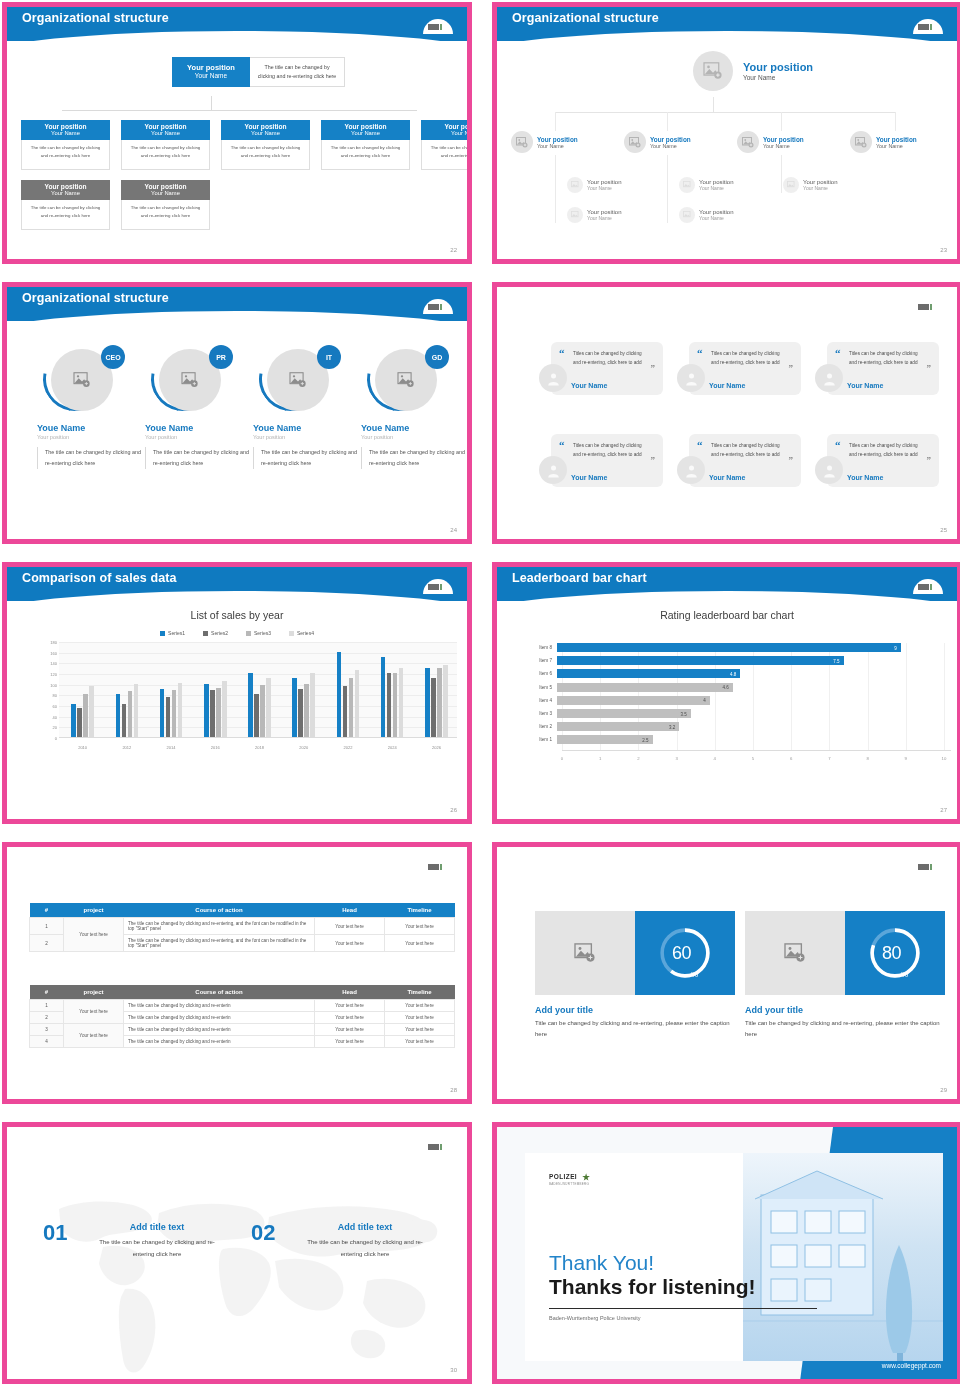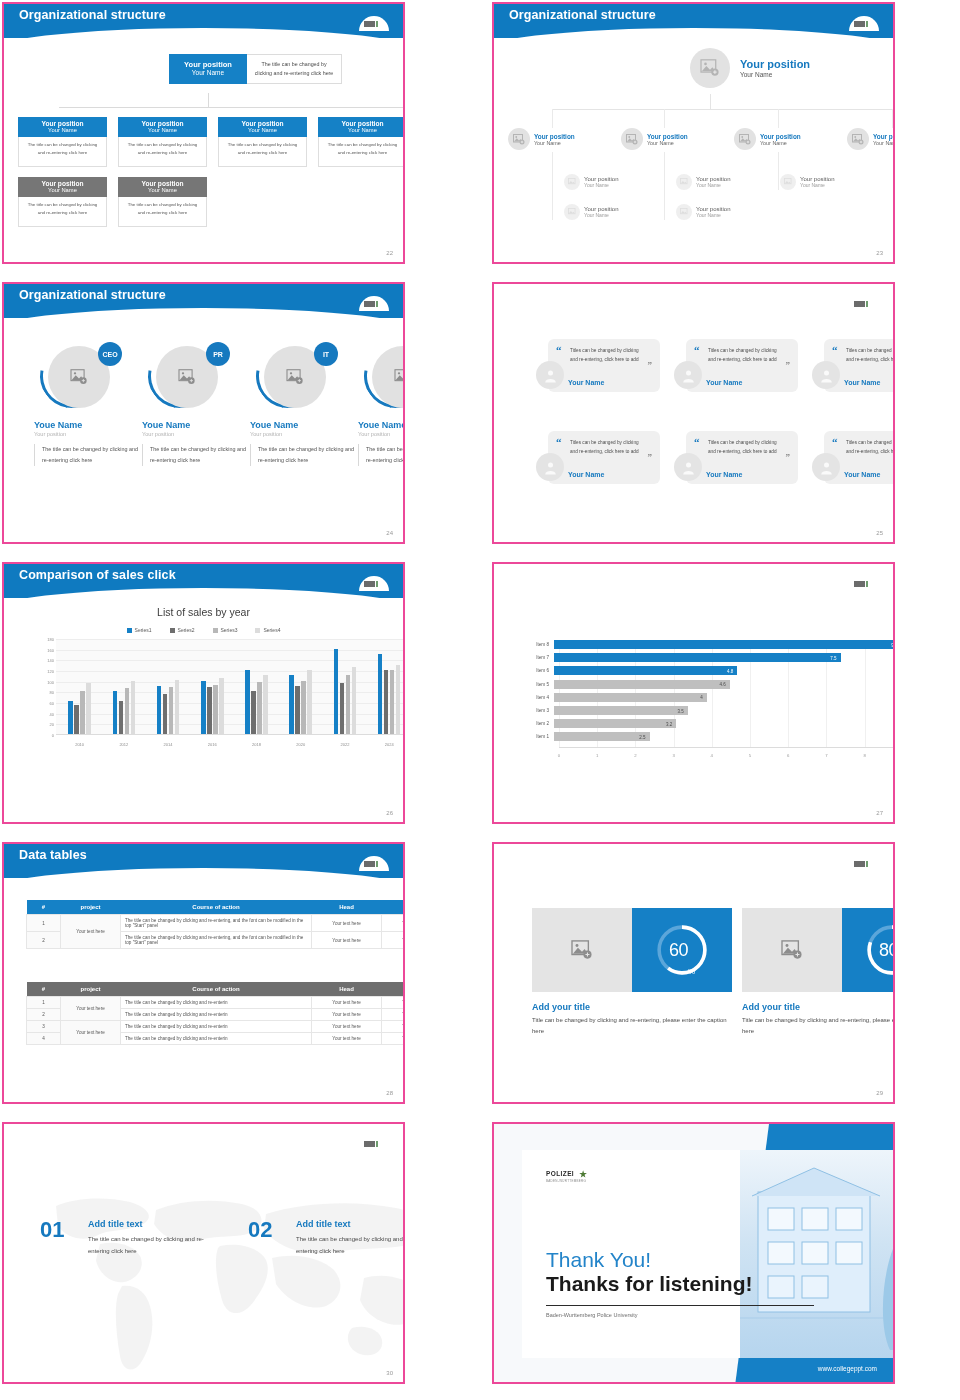--- a/index.html
+++ b/index.html
@@ -12,23 +12,23 @@
   .grid {
     display: grid;
     grid-template-columns: 470px 470px;
     grid-template-rows: repeat(5, 262px);
     column-gap: 20px;
     row-gap: 18px;
     padding: 2px 0 0 2px;
   }
   .slide {
     position: relative;
-    width: 403px; height: 262px;
+    width: 470px; height: 262px;
     background: #ffffff;
-    border: 2px solid #ec4899;
+    border: 5px solid #ec4899;
     overflow: hidden;
   }
   
   .hdr {
     position: absolute; left: 0; top: 0; width: 100%; height: 34px;
     background: #0f7ac0;
     overflow: hidden;
   }
   .hdr::after {
     content: ""; position: absolute; left: -6%; bottom: -16px;
@@ -162,21 +162,21 @@
   .cmp-ph { flex:1; background:#e4e4e4; display:flex; align-items:center; justify-content:center; }
   .cmp-dn { flex:1; background:#1580c6; display:flex; align-items:center; justify-content:center; position:relative; }
   .cmp-title { font-size:9px; font-weight:bold; color:#1679bf; margin-top:10px; }
   .cmp-sub { font-size:6px; color:#4d4d4d; line-height:1.8; margin-top:3px; }
   .donut-num { position:absolute; left:0; top:0; width:100%; height:100%;
      display:flex; align-items:center; justify-content:center; color:#fff; }
   .donut-num b { font-size:18px; font-weight:normal; letter-spacing:-.5px; }
   .donut-num i { font-size:8px; font-style:normal; align-self:flex-end; margin-bottom:16px; }
   
   .map-bg { position:absolute; left:0; top:34px; width:100%; height:228px; opacity:.5; }
-  .gb-item { position:absolute; top:95px; }
+  .gb-item { position:absolute; top:95px;text-align:center; }
   .gb-num { font-size:22px; font-weight:bold; color:#1679bf; float:left; line-height:1; }
   .gb-ttl { font-size:9px; font-weight:bold; color:#1679bf; margin-left:48px; }
   .gb-txt { font-size:6px; color:#494949; line-height:2.0; margin-left:48px; margin-top:4px; width:132px; }
   
   .s10 { background:#f7f9fb; }
   .s10-blue { position:absolute; right:0; top:0; width:158px; height:262px; background:#1580c6;
      clip-path: polygon(34px 0, 158px 0, 158px 262px, 0 262px); }
   .s10-card { position:absolute; left:28px; top:26px; width:418px; height:208px;
      background:#ffffff; overflow:hidden; }
   .s10-photo { position:absolute; right:0; top:0; width:200px; height:208px;
@@ -602,21 +602,21 @@
       <div class="s4-txt">Titles can be changed by clicking and re-entering, click here to add</div>
       <div class="s4-q2">”</div>
       <div class="s4-name">Your Name</div>
     </div>
 
     <div class="pgnum">25</div>
   </div>
 
   <div class="slide">
     <div class="hdr">
-      <div class="hdr-title">Comparison of sales click</div>
+      <div class="hdr-title">Comparison of sales data</div>
     </div>
     <div class="badge">
         <i></i>
       </div>
 
     <div class="ch-title">List of sales by year</div>
     <div class="ch-legend" id="legend5">
         <div><span class="sw" style="background:#1580c6"></span><span>Series1</span></div>
         <div><span class="sw" style="background:#6e6e6e"></span><span>Series2</span></div>
         <div><span class="sw" style="background:#b8b8b8"></span><span>Series3</span></div>
@@ -706,24 +706,28 @@
             <div class="bar" style="height: 72px; background: rgb(220, 220, 220);"></div>
             <div class="xlab">2026</div>
           </div>
         </div>
     </div>
 
     <div class="pgnum">26</div>
   </div>
 
   <div class="slide">
+    <div class="hdr">
+      <div class="hdr-title">Leaderboard bar chart</div>
+    </div>
     <div class="badge">
         <i></i>
       </div>
 
+    <div class="ch-title">Rating leaderboard bar chart</div>
     <div class="plot6" id="plot6">
       <div class="lb-axis"></div>
     <div class="lb-vg" style="left: 41px;"></div>
         <div class="lb-xt" style="left: 41px;">0</div>
         <div class="lb-vg" style="left: 79.2px;"></div>
         <div class="lb-xt" style="left: 79.2px;">1</div>
         <div class="lb-vg" style="left: 117.4px;"></div>
         <div class="lb-xt" style="left: 117.4px;">2</div>
         <div class="lb-vg" style="left: 155.6px;"></div>
         <div class="lb-xt" style="left: 155.6px;">3</div>
@@ -788,23 +792,20 @@
           <div class="lb-bar" style="width: 95.5px; background: rgb(191, 191, 191);">
             <div class="lb-val dark">2.5</div>
           </div>
         </div>
       </div>
 
     <div class="pgnum">27</div>
   </div>
 
   <div class="slide">
-    <div class="hdr">
-      <div class="hdr-title">Data tables</div>
-    </div>
     <div class="badge">
         <i></i>
       </div>
 
     <table class="tbl blue" style="top:56px;">
       <colgroup>
           <col style="width:34px">
           <col style="width:60px">
           <col>
           <col style="width:70px">

